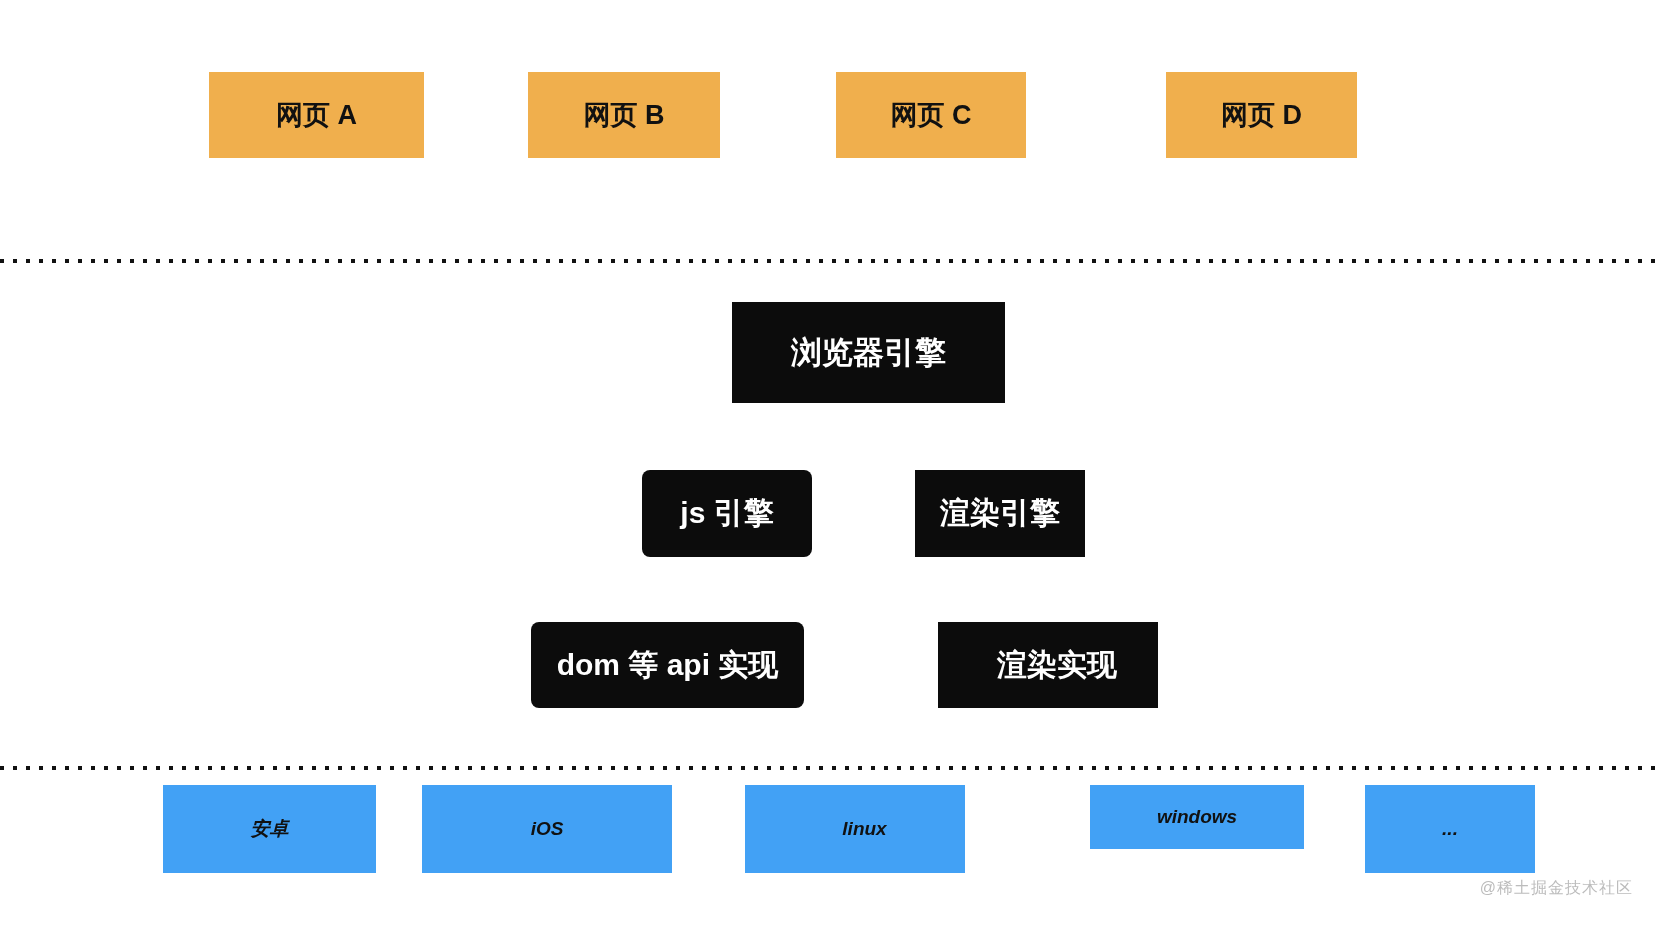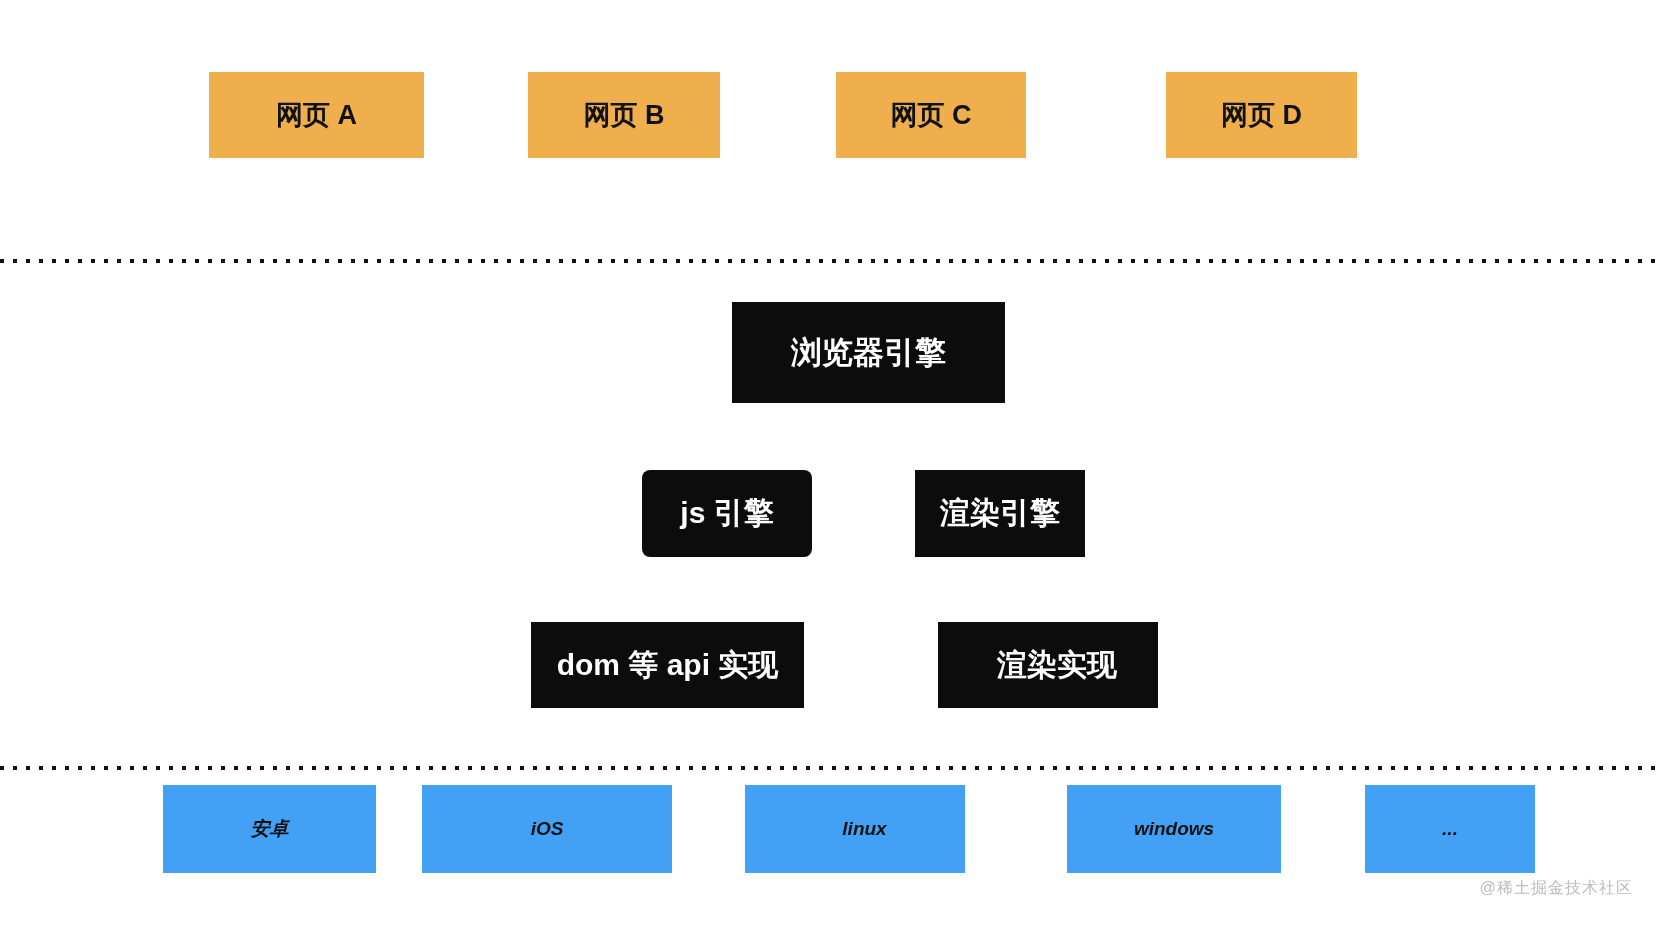--- a/index.html
+++ b/index.html
@@ -73,24 +73,24 @@
 <div class="box webpage-box" style="left:836px;top:72px;width:190px;height:86px;">网页 C</div>
 <div class="box webpage-box" style="left:1166px;top:72px;width:191px;height:86px;">网页 D</div>
 
 <div class="dotted-separator" style="top:259px;"></div>
 
 <div class="box engine-box" style="left:732px;top:302px;width:273px;height:101px;font-size:31px;">浏览器引擎</div>
 
 <div class="box engine-box" style="left:642px;top:470px;width:170px;height:87px;border-radius:8px;">js 引擎</div>
 <div class="box engine-box" style="left:915px;top:470px;width:170px;height:87px;">渲染引擎</div>
 
-<div class="box engine-box" style="left:531px;top:622px;width:273px;height:86px;">dom 等 api 实现</div>
+<div class="box engine-box" style="left:531px;top:622px;width:273px;height:86px;border-radius:8px;">dom 等 api 实现</div>
 <div class="box engine-box" style="left:938px;top:622px;width:220px;height:86px;padding-left:18px;">渲染实现</div>
 
 <div class="dotted-separator" style="top:766px;"></div>
 
 <div class="box os-box" style="left:163px;top:785px;width:213px;height:88px;">安卓</div>
 <div class="box os-box" style="left:422px;top:785px;width:250px;height:88px;">iOS</div>
 <div class="box os-box" style="left:745px;top:785px;width:220px;height:88px;padding-left:19px;">linux</div>
-<div class="box os-box" style="left:1067px;top:785px;width:214px;height:88px;">windows</div>
+<div class="box os-box" style="left:1090px;top:785px;width:214px;height:64px;">windows</div>
 <div class="box os-box" style="left:1365px;top:785px;width:170px;height:88px;">...</div>
 
 <div class="watermark">@稀土掘金技术社区</div>
 
 </body></html>

